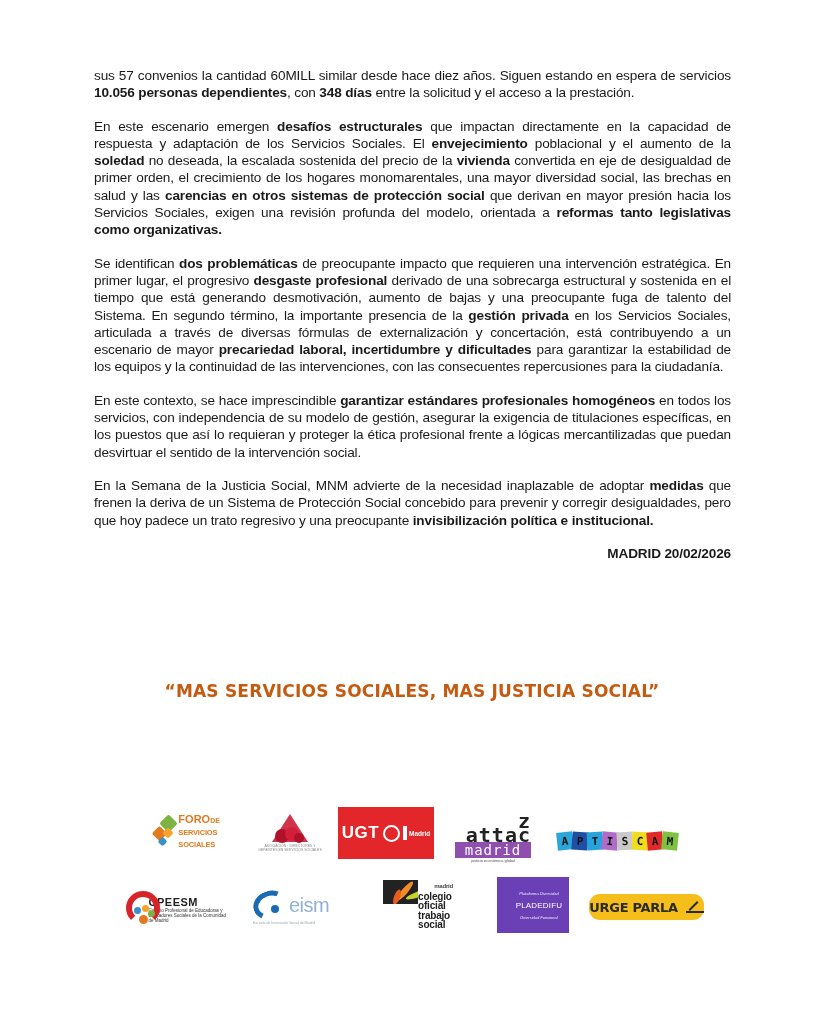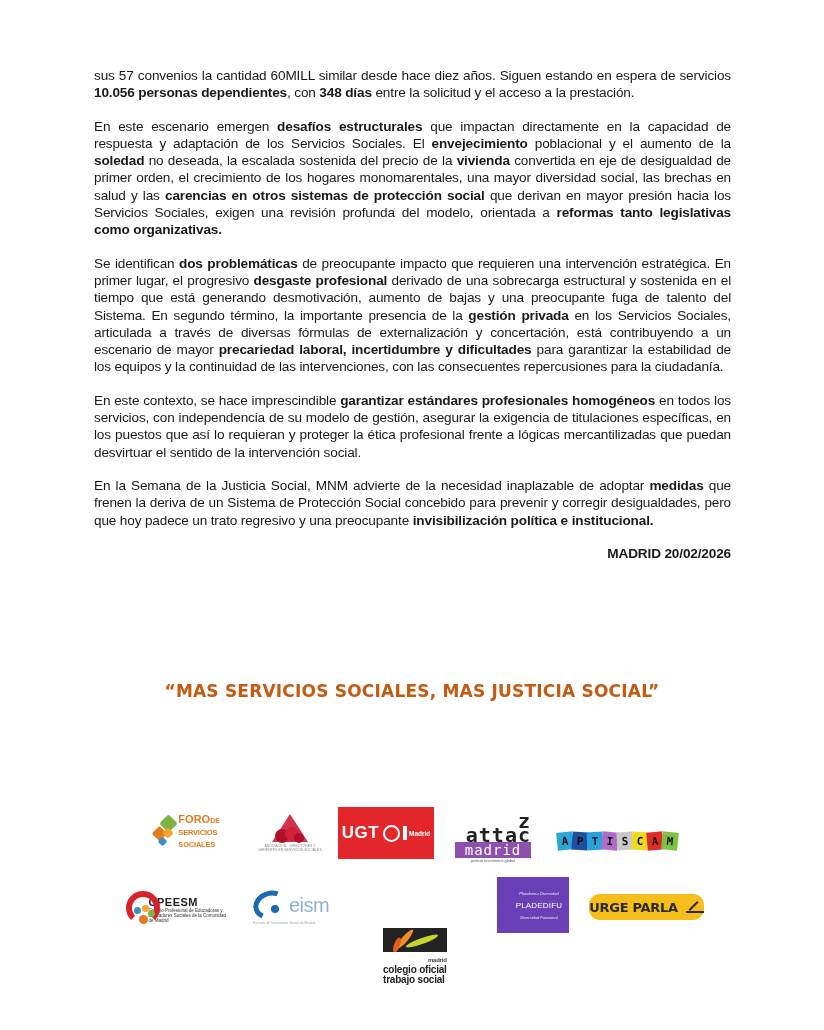--- a/index.html
+++ b/index.html
@@ -92,21 +92,21 @@
     .cpeesm-text .title { font-size: 11px; font-weight: bold; color: #222; line-height: 12px; letter-spacing: 0.5px; display: block; }
     
     .logo-eism { left: 253px; top: 885px; width: 100px; height: 46px; flex-direction: column; align-items: flex-start; }
     .eism-row { display: flex; align-items: center; }
     .eism-eye { position: relative; width: 36px; height: 28px; }
     .eism-eye .arc { position: absolute; left: 0; top: 0; width: 34px; height: 28px; border: 5px solid #1b6bb3; border-right-color: transparent; border-bottom-color: transparent; border-radius: 50%; box-sizing: border-box; transform: rotate(-20deg); }
     .eism-eye .pupil { position: absolute; left: 18px; top: 14px; width: 8px; height: 8px; border-radius: 50%; background: #1b6bb3; }
     .eism-text { font-size: 20px; color: #8fb1d8; letter-spacing: -0.5px; line-height: 24px; }
     .eism-sub { font-size: 3.5px; color: #9aa; line-height: 4px; margin-top: 2px; }
     
-    .logo-colegio { left: 383px; top: 928px; width: 70px; height: 56px; flex-direction: column; align-items: flex-start; justify-content: space-between; }
+    .logo-colegio { left: 383px; top: 880px; width: 70px; height: 56px; flex-direction: row; align-items: flex-start; justify-content: space-between; }
     .colegio-mark { width: 64px; height: 24px; background: #222; position: relative; overflow: hidden; }
     .colegio-mark .leaf { position: absolute; width: 24px; height: 6px; border-radius: 50%; }
     .colegio-text { font-size: 10px; line-height: 9.5px; color: #222; margin-top: 2px; font-weight: bold; letter-spacing: -0.2px; }
     .colegio-text .madrid { font-size: 6px; display: block; text-align: right; font-weight: bold; color: #444; }
     
     .logo-pladedifu { left: 497px; top: 877px; width: 60px; height: 56px; background: #6b3fb5; flex-direction: column; color: #fff; padding-left: 12px; }
     .pla-small { font-size: 4px; font-style: italic; opacity: 0.9; }
     .pla-main { font-size: 8px; margin: 5px 0; letter-spacing: 0.2px; }
     
     .logo-urge { left: 589px; top: 894px; width: 115px; height: 26px; background: #f5be1a; border-radius: 11px; }

